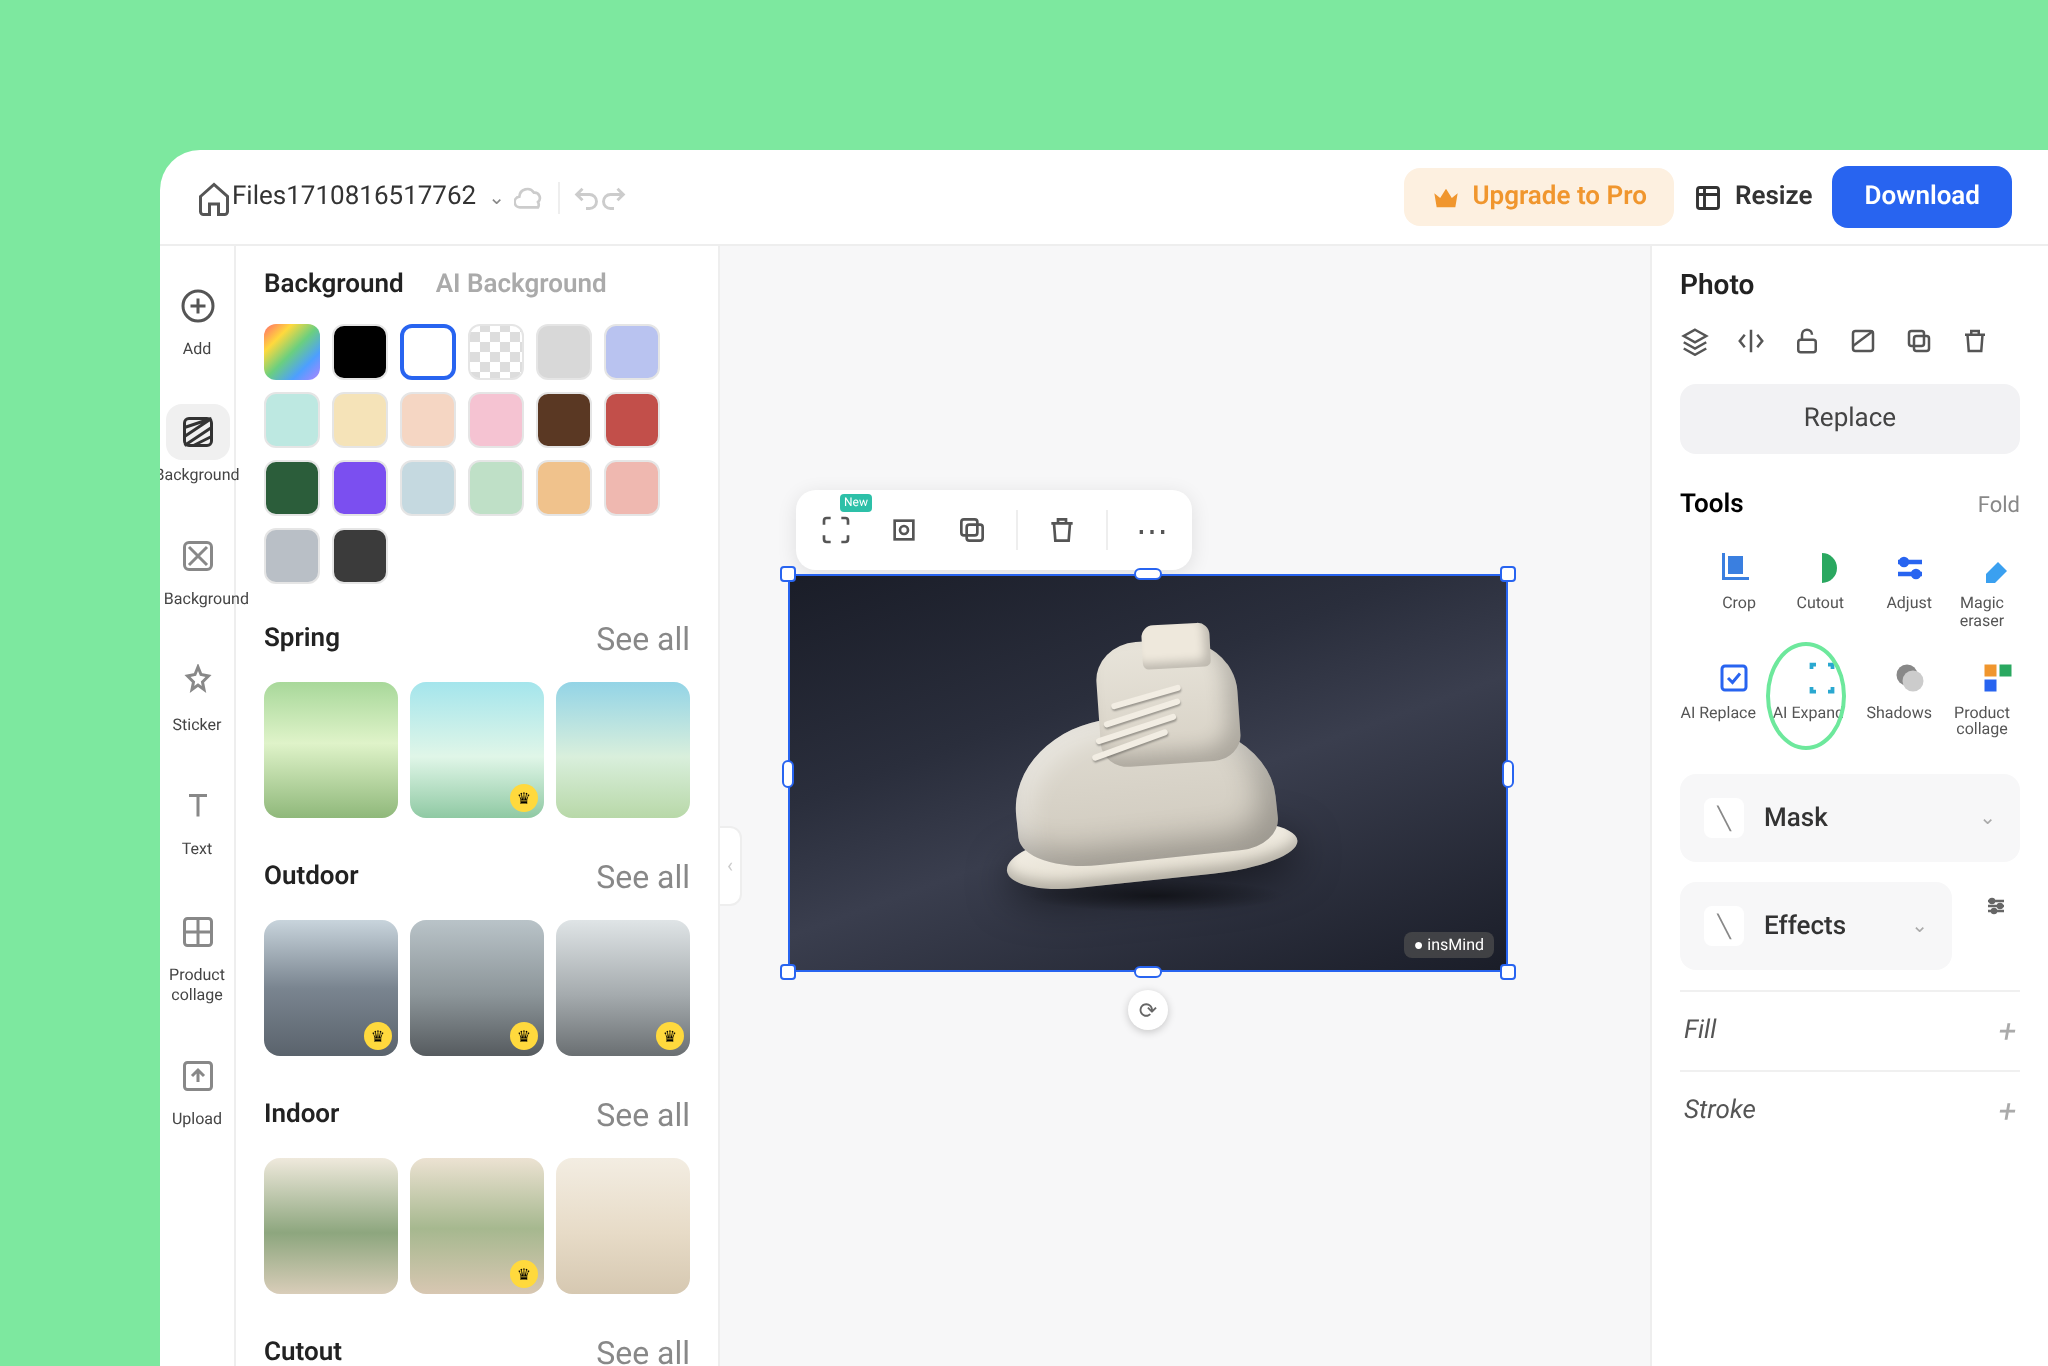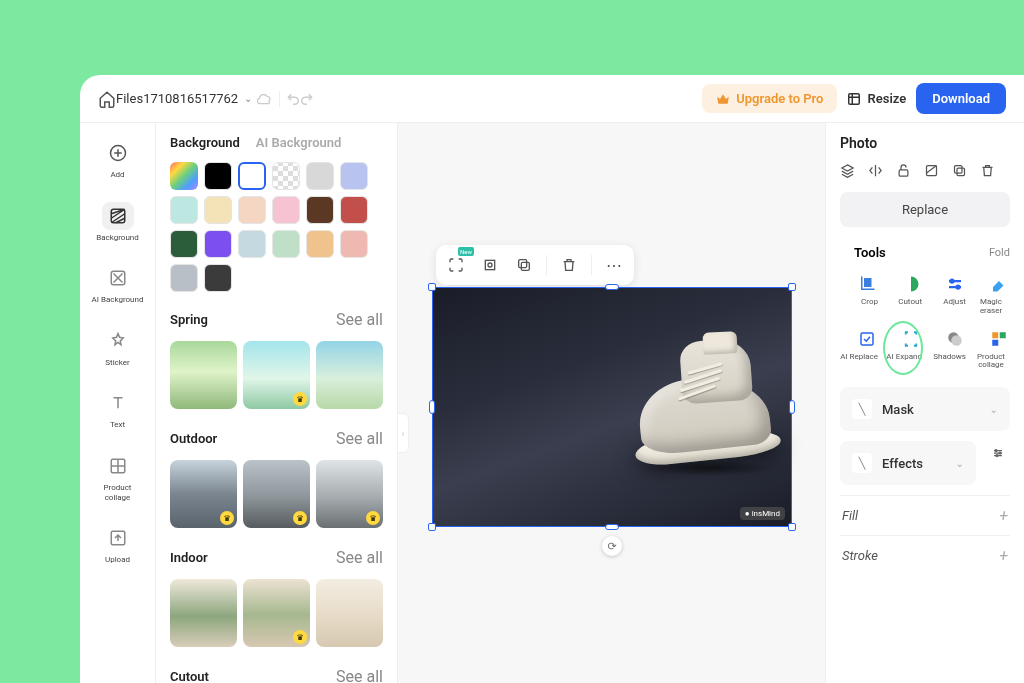--- a/index.html
+++ b/index.html
@@ -11,21 +11,21 @@
 .dropdown { display: flex; align-items: center; gap: 6px; font-size: 13px; color: #333; cursor: pointer; }
 .chev { font-size: 10px; color: #888; }
 .cloud-ico { color: #ccc; font-size: 14px; margin-left: 4px; }
 .vdiv { width: 1px; height: 16px; background: #eee; margin: 0 6px; }
 .undo-ico, .redo-ico { color: #ccc; font-size: 14px; }
 .spacer { flex: 1; }
 .upgrade-btn { background: #fdf0e0; color: #f0962e; border: none; padding: 7px 14px; border-radius: 8px; font-size: 13px; font-weight: 600; display: flex; align-items: center; gap: 6px; cursor: pointer; }
 .resize-btn { background: none; border: none; font-size: 13px; color: #333; font-weight: 600; display: flex; align-items: center; gap: 6px; cursor: pointer; padding: 7px 10px; }
 .download-btn { background: #2864f0; color: #fff; border: none; padding: 8px 16px; border-radius: 8px; font-size: 13px; font-weight: 600; cursor: pointer; }
 .body { flex: 1; display: flex; overflow: hidden; }
-.left-nav { width: 76px; border-right: 1px solid #eee; display: flex; flex-direction: column; align-items: center; padding-top: 12px; gap: 14px; }
+.left-nav { width: 38px; border-right: 1px solid #eee; display: flex; flex-direction: column; align-items: center; padding-top: 12px; gap: 14px; }
 .nav-item { display: flex; flex-direction: column; align-items: center; gap: 3px; cursor: pointer; width: 54px; padding: 4px 0; }
 .nav-item.active .nav-icon-box { background: #f0f0f0; border-radius: 8px; }
 .nav-icon-box { width: 32px; height: 28px; display: flex; align-items: center; justify-content: center; }
 .nav-item span.lbl { font-size: 8px; color: #444; text-align: center; line-height: 1.2; }
 .bg-panel { width: 242px; border-right: 1px solid #eee; overflow-y: auto; padding: 0 0 12px 0; position: relative; }
 .bg-tabs { display: flex; gap: 16px; padding: 12px 14px 10px; font-size: 13px; }
 .bg-tab { color: #aaa; cursor: pointer; font-weight: 600; }
 .bg-tab.active { color: #222; }
 .swatches { display: flex; flex-wrap: wrap; gap: 6px; padding: 2px 14px 12px; }
 .swatch { width: 28px; height: 28px; border-radius: 6px; cursor: pointer; border: 1px solid #e5e5e5; }
@@ -36,36 +36,36 @@
 .cat-head .seeall { font-size: 16px; color: #888; cursor: pointer; }
 .thumbs { display: flex; gap: 6px; padding: 6px 14px 14px; }
 .thumb { width: 68px; height: 68px; border-radius: 8px; position: relative; cursor: pointer; overflow: hidden; }
 .thumb .crown { position: absolute; bottom: 3px; right: 3px; width: 14px; height: 14px; background: #ffd93d; border-radius: 50%; font-size: 8px; display: flex; align-items: center; justify-content: center; }
 .canvas-area { flex: 1; background: #f7f7f8; position: relative; }
 .collapse-tab { position: absolute; left: -1px; top: 290px; width: 12px; height: 40px; background: #fff; border: 1px solid #eee; border-radius: 0 6px 6px 0; display: flex; align-items: center; justify-content: center; font-size: 10px; color: #ccc; cursor: pointer; }
 .floating-toolbar { position: absolute; top: 122px; left: 38px; background: #fff; border-radius: 10px; box-shadow: 0 2px 10px rgba(0,0,0,0.1); display: flex; align-items: center; padding: 4px; gap: 2px; }
 .ft-btn { width: 32px; height: 32px; display: flex; align-items: center; justify-content: center; cursor: pointer; border-radius: 6px; color: #555; position: relative; }
 .ft-divider { width: 1px; height: 20px; background: #eee; margin: 0 4px; }
 .ft-badge { position: absolute; top: -2px; right: -2px; background: #2dc0a8; color: #fff; font-size: 6px; padding: 1px 2px; border-radius: 2px; }
-.sel-image { position: absolute; top: 164px; left: 34px; width: 360px; height: 240px; border: 1.5px solid #2864f0; background: linear-gradient(160deg, #1a1d28 0%, #2a2e3c 35%, #3a3e4e 55%, #1a1d28 100%); display: flex; align-items: center; justify-content: flex-end; }
+.sel-image { position: absolute; top: 164px; left: 34px; width: 360px; height: 199px; border: 1.5px solid #2864f0; background: linear-gradient(160deg, #1a1d28 0%, #2a2e3c 35%, #3a3e4e 55%, #1a1d28 100%); display: flex; align-items: center; justify-content: center; }
 .handle { position: absolute; width: 8px; height: 8px; background: #fff; border: 1.5px solid #2864f0; border-radius: 2px; }
 .h-tl { top: -5px; left: -5px; } .h-tr { top: -5px; right: -5px; }
 .h-bl { bottom: -5px; left: -5px; } .h-br { bottom: -5px; right: -5px; }
 .h-tm { top: -4px; left: 50%; transform: translateX(-50%); width: 14px; height: 6px; border-radius: 3px; }
 .h-bm { bottom: -4px; left: 50%; transform: translateX(-50%); width: 14px; height: 6px; border-radius: 3px; }
 .h-ml { left: -4px; top: 50%; transform: translateY(-50%); width: 6px; height: 14px; border-radius: 3px; }
 .h-mr { right: -4px; top: 50%; transform: translateY(-50%); width: 6px; height: 14px; border-radius: 3px; }
 .rotate-handle { position: absolute; bottom: -30px; left: 50%; transform: translateX(-50%); width: 20px; height: 20px; background: #fff; border-radius: 50%; box-shadow: 0 1px 4px rgba(0,0,0,0.2); display: flex; align-items: center; justify-content: center; font-size: 11px; color: #666; cursor: pointer; }
 .watermark { position: absolute; bottom: 6px; right: 6px; background: rgba(80,80,80,0.7); color: #fff; font-size: 8px; padding: 2px 5px; border-radius: 4px; }
 .right-panel { width: 199px; border-left: 1px solid #eee; padding: 12px 14px; overflow-y: auto; }
 .rp-title { font-size: 14px; font-weight: 600; color: #222; margin-bottom: 12px; }
 .rp-icons { display: flex; gap: 13px; margin-bottom: 14px; color: #555; }
 .rp-icons span { cursor: pointer; font-size: 14px; }
 .replace-btn { width: 100%; background: #f2f2f4; border: none; padding: 10px; border-radius: 8px; font-size: 13px; color: #444; cursor: pointer; margin-bottom: 18px; }
-.tools-head { display: flex; justify-content: space-between; align-items: center; margin-bottom: 10px; margin-left: 14px; }
+.tools-head { display: flex; justify-content: space-between; align-items: center; margin-bottom: 10px; }
 .tools-head .t { font-size: 13px; font-weight: 600; }
 .tools-head .f { font-size: 11px; color: #888; cursor: pointer; }
 .tools-grid { display: grid; grid-template-columns: repeat(4, 1fr); gap: 6px 6px; margin-bottom: 14px; }
 .tool { display: flex; flex-direction: column; align-items: flex-end; gap: 3px; cursor: pointer; padding: 3px 0; }
 .tool .ico { width: 22px; height: 22px; display: flex; align-items: center; justify-content: center; font-size: 14px; }
 .tool .tl { font-size: 8px; color: #555; text-align: center; line-height: 1.1; }
 .tool.highlighted { position: relative; }
 .tool.highlighted::before { content: ''; position: absolute; top: -4px; left: 50%; transform: translateX(-50%); width: 36px; height: 50px; border: 2px solid #6de89c; border-radius: 50%; }
 .accordion { background: #f7f7f8; border-radius: 8px; padding: 12px; display: flex; align-items: center; gap: 10px; margin-bottom: 10px; cursor: pointer; position: relative; }
 .acc-icon { width: 20px; height: 20px; background: #fff; border-radius: 4px; display: flex; align-items: center; justify-content: center; font-size: 11px; color: #888; }

